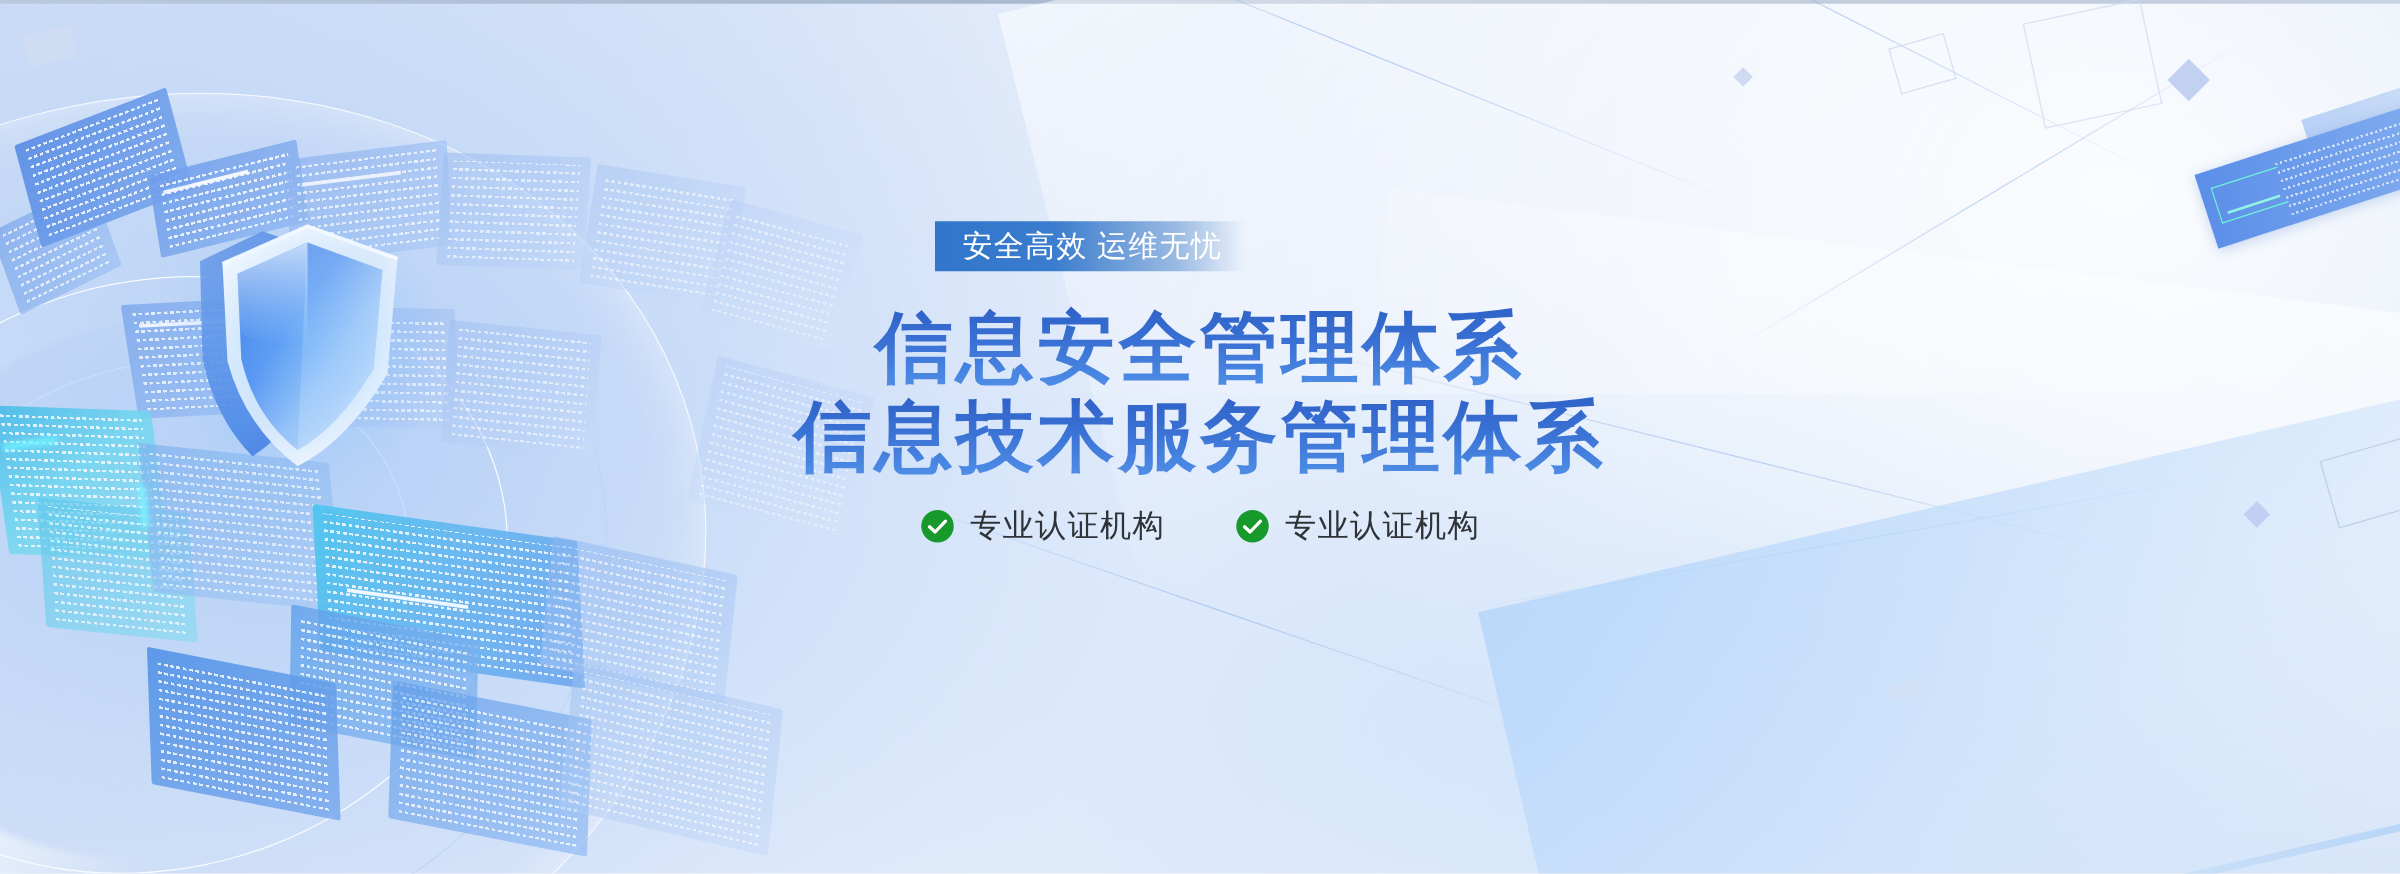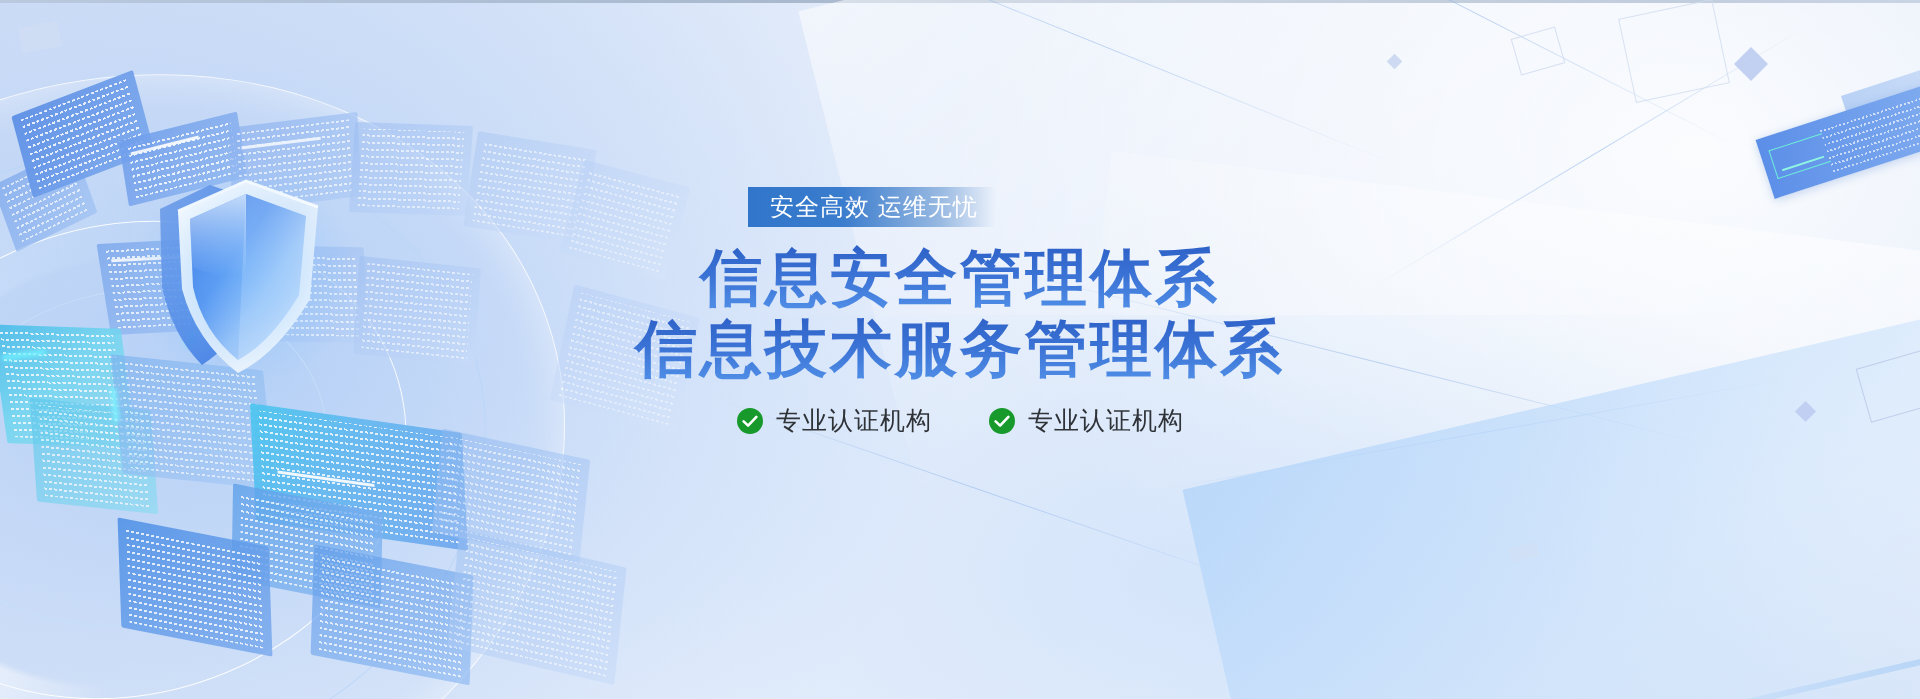--- a/index.html
+++ b/index.html
@@ -146,21 +146,21 @@
       filter:blur(3px);opacity:.9;}
 
   
   .shield-wrap{position:absolute;left:150px;top:175px;width:190px;height:200px;}
   .shield-glow{position:absolute;left:-30px;top:-20px;width:250px;height:250px;
     background:radial-gradient(circle at 50% 48%,rgba(120,190,255,.45),rgba(120,190,255,0) 62%);}
 
   
   .content{position:absolute;left:0;top:0;width:1920px;height:699px;}
   .badge{
-    position:absolute;left:748px;top:187px;height:40px;
+    position:absolute;left:748px;top:177px;height:40px;
     display:flex;align-items:center;
     padding:0 18px 0 22px;
     background:linear-gradient(90deg,#3176cb 0%,#3a7ccd 38%,rgba(86,140,205,.55) 78%,rgba(140,180,225,0) 100%);
     color:#fff;font-size:24px;letter-spacing:1px;white-space:nowrap;
   }
   .headline{
     position:absolute;left:0;width:1920px;text-align:center;
     font-size:62px;font-weight:bold;letter-spacing:3px;white-space:nowrap;
     background:linear-gradient(180deg,#2a5cc4 0%,#3a71d4 45%,#5596ec 100%);
     -webkit-background-clip:text;background-clip:text;

